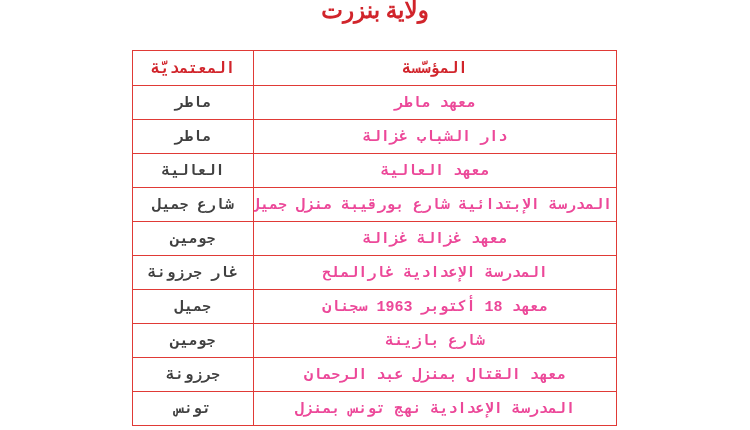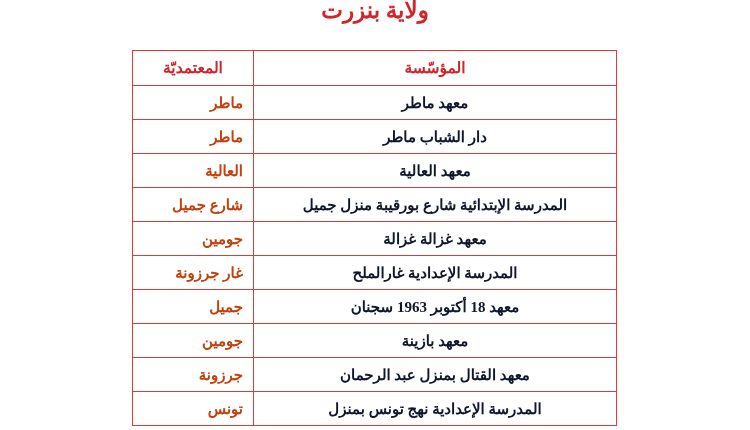--- a/index.html
+++ b/index.html
@@ -43,41 +43,40 @@
     border-collapse: collapse;
     width: 484px;
     table-layout: fixed;
     background: #fff;
   }
   table.data col.c-inst { width: 363px; }
   table.data col.c-del  { width: 121px; }
   table.data th, table.data td {
     border: 1px solid #e03a36;
     height: 33px;
-    padding: 0 10px;
+    padding: 0 4px;
     text-align: center;
     vertical-align: middle;
     font-size: 15px;
     font-weight: bold;
     color: #1a1a6e;
-    font-family: Liberation Serif, serif;
+    font-family: Liberation Mono, monospace;
     white-space: nowrap;
     overflow: hidden;
   }
   table.data th {
     color: #d1242b;
     font-size: 15.5px;
     height: 34px;
   }
   table.data td.inst {
-    color: #0f172a;
+    color: #ec4899;
   }
   table.data td.del {
-    color: #c2410c;
-    text-align: right;
+    color: #404040;
   }
 </style>
 </head>
 <body>
 
 <div class="page">
 
   <div class="doc-title">ولاية بنزرت</div>
 
   <div class="table-wrap">
@@ -91,21 +90,21 @@
           <th>المؤسّسة</th>
           <th>المعتمديّة</th>
         </tr>
       </thead>
       <tbody>
         <tr>
           <td class="inst">معهد ماطر</td>
           <td class="del">ماطر</td>
         </tr>
         <tr>
-          <td class="inst">دار الشباب ماطر</td>
+          <td class="inst">دار الشباب غزالة</td>
           <td class="del">ماطر</td>
         </tr>
         <tr>
           <td class="inst">معهد العالية</td>
           <td class="del">العالية</td>
         </tr>
         <tr>
           <td class="inst">المدرسة الإبتدائية شارع بورقيبة منزل جميل</td>
           <td class="del">شارع جميل</td>
         </tr>
@@ -115,21 +114,21 @@
         </tr>
         <tr>
           <td class="inst">المدرسة الإعدادية غارالملح</td>
           <td class="del">غار جرزونة</td>
         </tr>
         <tr>
           <td class="inst">معهد 18 أكتوبر 1963 سجنان</td>
           <td class="del">جميل</td>
         </tr>
         <tr>
-          <td class="inst">معهد بازينة</td>
+          <td class="inst">شارع بازينة</td>
           <td class="del">جومين</td>
         </tr>
         <tr>
           <td class="inst">معهد القتال بمنزل عبد الرحمان</td>
           <td class="del">جرزونة</td>
         </tr>
         <tr>
           <td class="inst">المدرسة الإعدادية  نهج تونس بمنزل</td>
           <td class="del">تونس</td>
         </tr>

